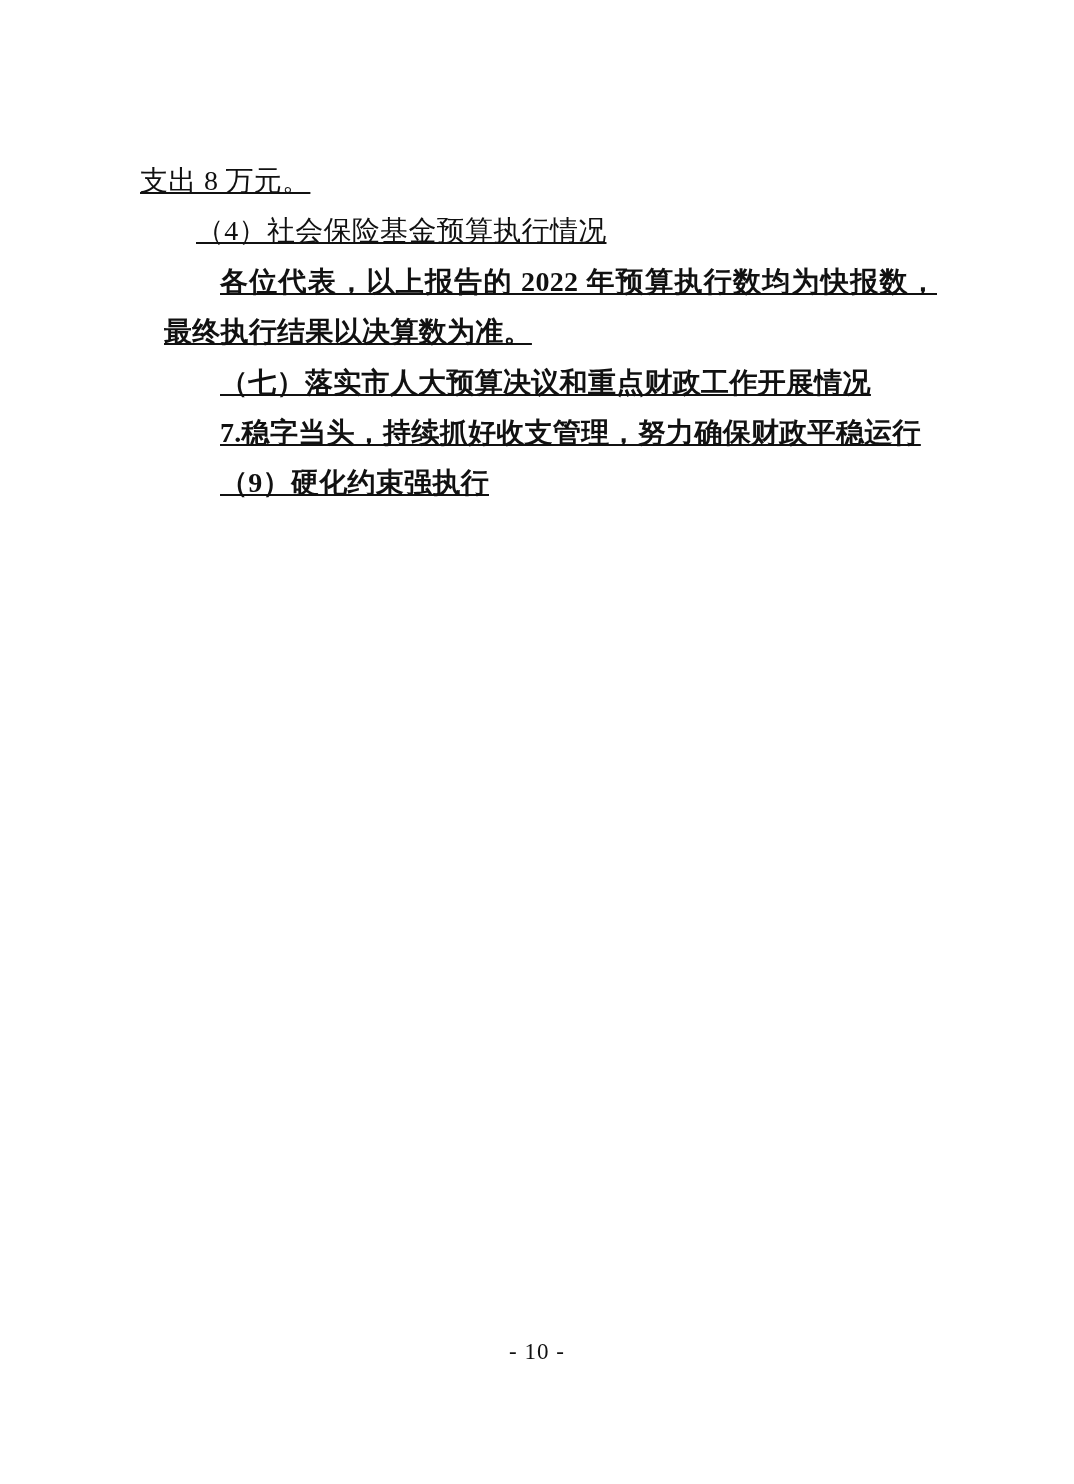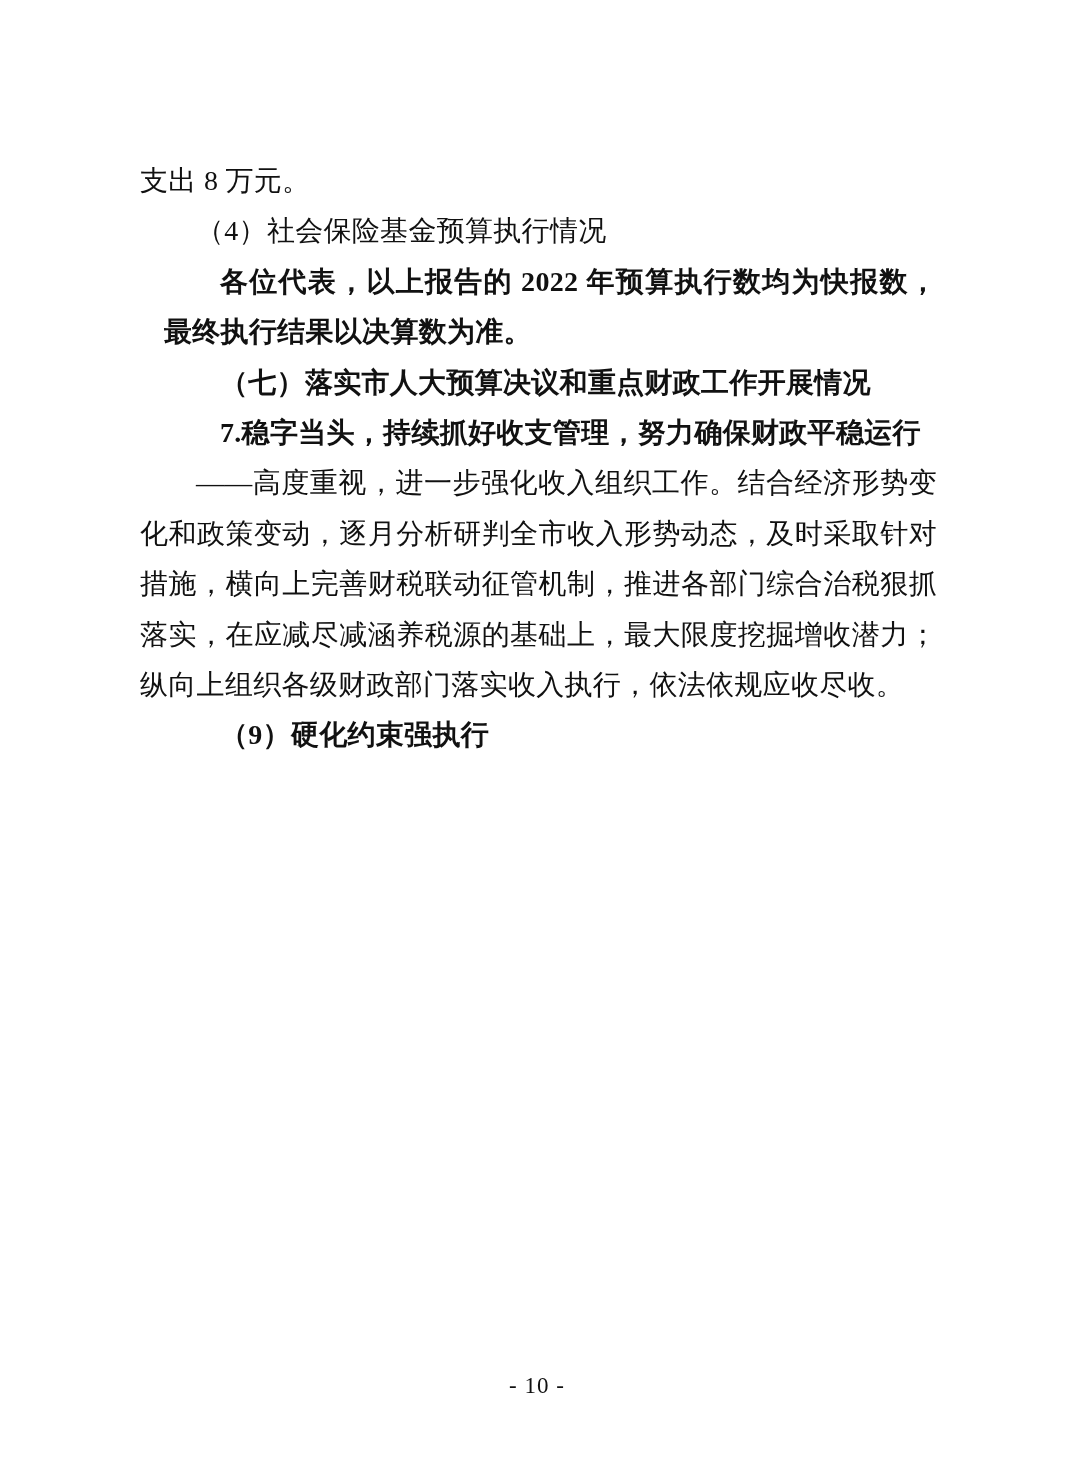--- a/index.html
+++ b/index.html
@@ -14,20 +14,21 @@
     background: #ffffff;
     overflow: hidden;
     font-family: "Liberation Serif", "DejaVu Serif", serif;
     color: #111111;
   }
   .content {
     position: absolute;
     left: 140px;
     top: 156px;
     width: 797px;
+    text-decoration: underline;
   }
   p.para {
     margin: 0;
     padding: 0;
     font-size: 28px;
     line-height: 50.4px;
     letter-spacing: 0.3px;
     text-align: justify;
     text-justify: inter-character;
     text-indent: 2em;
@@ -43,30 +44,28 @@
   .footer {
     position: absolute;
     top: 1338px;
     left: 0;
     width: 100%;
     text-align: center;
     font-size: 23px;
     line-height: 28px;
     letter-spacing: 1px;
     color: #111111;
-    margin-top: 34px;
   }
 </style>
 </head>
 <body>
 
 <div class="page">
   <div class="content">
     <p class="para no-indent">支出 8 万元。</p>
     <p class="para">（4）社会保险基金预算执行情况</p>
     <p class="para bold">各位代表，以上报告的 2022 年预算执行数均为快报数，最终执行结果以决算数为准。</p>
     <p class="para bold">（七）落实市人大预算决议和重点财政工作开展情况</p>
     <p class="para bold">7.稳字当头，持续抓好收支管理，努力确保财政平稳运行</p>
-    <p class="para">——高度重视，进一步强化收入组织工作。结合经济形势变化和政策变动，逐月分析研判全市收入形势动态，及时采取针对措施，横向上完善财税联动征管机制，推进各部门综合治税狠抓落实，在应减尽减涵养税源的基础上，最大限度挖掘增收潜力；纵向上组织各级财政部门落实收入执行，依法依规应收尽收。</p>
     <p class="para bold">（9）硬化约束强执行</p>
   </div>
   <div class="footer">- 10 -</div>
 </div>
 
 </body></html>

